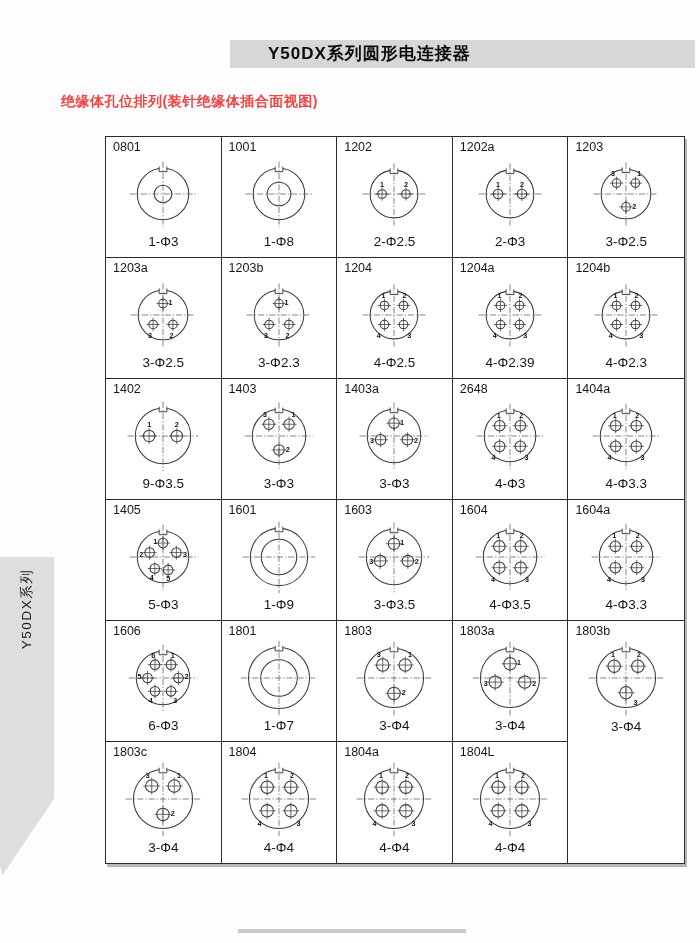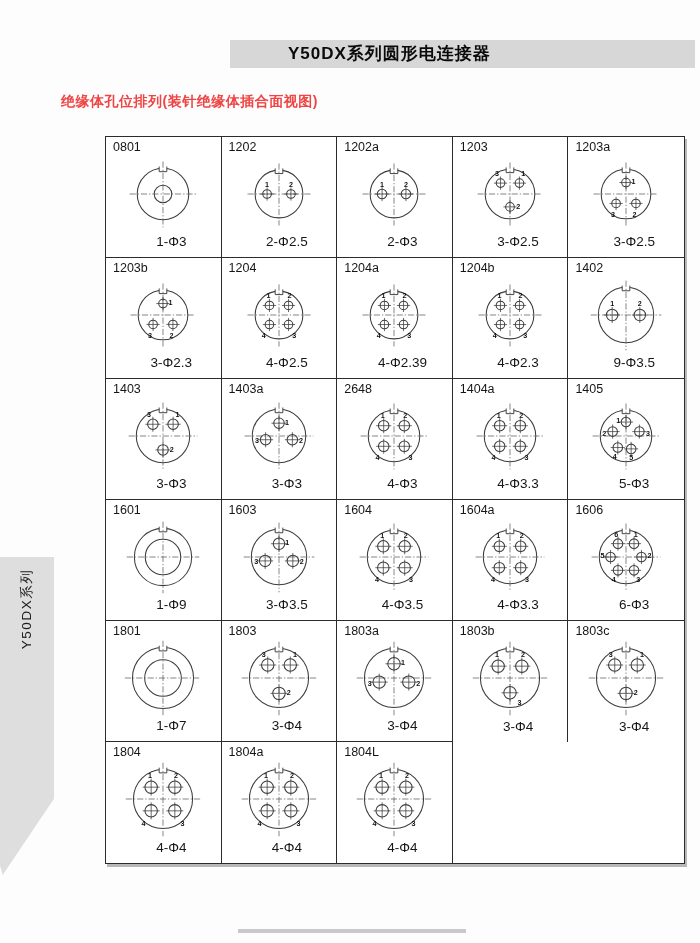--- a/index.html
+++ b/index.html
@@ -1,29 +1,29 @@
 <!DOCTYPE html>
 <html><head>
 <meta charset="utf-8">
 <style>
   * { margin:0; padding:0; box-sizing:border-box; }
   html,body { width:700px; height:943px; background:#fff; font-family:"Liberation Sans",sans-serif; position:relative; overflow:hidden; }
   .page { position:absolute; inset:0; background:#fdfdfd; }
 
   .header-bar { position:absolute; left:230px; top:40px; width:465px; height:28px; background:#d7d7d7; }
-  .header-bar .title { line-height:28px; padding-left:58px; font-size:17px; font-weight:bold; color:#0a0a0a; letter-spacing:1px; }
+  .header-bar .title { line-height:28px; padding-left:38px; font-size:17px; font-weight:bold; color:#0a0a0a; letter-spacing:1px; }
 
   .section-title { position:absolute; left:61px; top:93px; font-size:14px; font-weight:bold; color:#ef4444; letter-spacing:0.5px; }
 
   .tbl { position:absolute; left:61px; top:136px; width:580px; display:grid; grid-template-columns:repeat(5,1fr); border:1.3px solid #2b2b2b; background:#fff; box-shadow:2px 3px 0 #b8b8b8;margin-left:44px; }
   .cell { position:relative; height:121px; border-right:1px solid #2b2b2b; border-bottom:1px solid #2b2b2b; }
   .cell:nth-child(5n) { border-right:none; }
   .cell:nth-last-child(-n+5) { border-bottom:none; }
   .model { position:absolute; top:3px; left:7px; font-size:12.5px; color:#161616; }
-  .spec  { position:absolute; bottom:8px; left:8px; width:100%; text-align:center; font-size:13.5px; color:#161616; }
+  .spec  { position:absolute; bottom:8px; left:0; width:100%; text-align:center; font-size:13.5px; color:#161616; }
   .cell svg { display:block; margin:15px auto 0; }
 
   .oc { fill:none; stroke:#3c3c3c; stroke-width:1.1; }
   .ln { fill:none; stroke:#3c3c3c; stroke-width:1; }
   .cl { stroke:#5f5f5f; stroke-width:0.8; stroke-dasharray:6.5 2 1.4 2; }
   .hl { stroke:#3c3c3c; stroke-width:0.8; }
   .hn { font:bold 7.5px "Liberation Sans",sans-serif; text-anchor:middle; fill:#101010; }
 
   .side-tab { position:absolute; left:0; top:557px; width:54px; height:318px; background:#dedede;
               clip-path:polygon(0 0,100% 0,100% 76%,5% 100%,0 97%); }
@@ -48,20 +48,32 @@
         <span class="model">0801</span>
         <svg viewBox="0 0 100 88" width="100" height="84">
           <circle cx="50" cy="44" r="27" class="oc"></circle>
           <circle cx="50" cy="44" r="9.2" class="oc"></circle>
           <rect x="45.9" y="14.4" width="8.2" height="6.4" fill="#fff"></rect>
           <path d="M46 15.2 L46 20.6 L54 20.6 L54 15.2" class="ln"></path>
           <line x1="15" y1="44" x2="85" y2="44" class="cl"></line>
           <line x1="50" y1="10" x2="50" y2="79" class="cl"></line>
         </svg>
         <span class="spec">1-Φ3</span>
+      </div>
+      <div class="cell">
+        <span class="model">1001</span>
+        <svg viewBox="0 0 100 88" width="100" height="84">
+          <circle cx="50" cy="44" r="27" class="oc"></circle>
+          <circle cx="50" cy="44" r="12.4" class="oc"></circle>
+          <rect x="45.9" y="14.4" width="8.2" height="6.4" fill="#fff"></rect>
+          <path d="M46 15.2 L46 20.6 L54 20.6 L54 15.2" class="ln"></path>
+          <line x1="15" y1="44" x2="85" y2="44" class="cl"></line>
+          <line x1="50" y1="10" x2="50" y2="79" class="cl"></line>
+        </svg>
+        <span class="spec">1-Φ8</span>
       </div>
       <div class="cell">
         <span class="model">1202</span>
         <svg viewBox="0 0 100 88" width="100" height="84">
           <circle cx="50" cy="44" r="25" class="oc"></circle>
           <rect x="45.9" y="16.4" width="8.2" height="6.4" fill="#fff"></rect>
           <path d="M46 17.2 L46 22.6 L54 22.6 L54 17.2" class="ln"></path>
           <line x1="17" y1="44" x2="83" y2="44" class="cl"></line>
           <line x1="50" y1="12" x2="50" y2="77" class="cl"></line>
           <circle cx="37.5" cy="44.0" r="4.5" class="oc"></circle>

